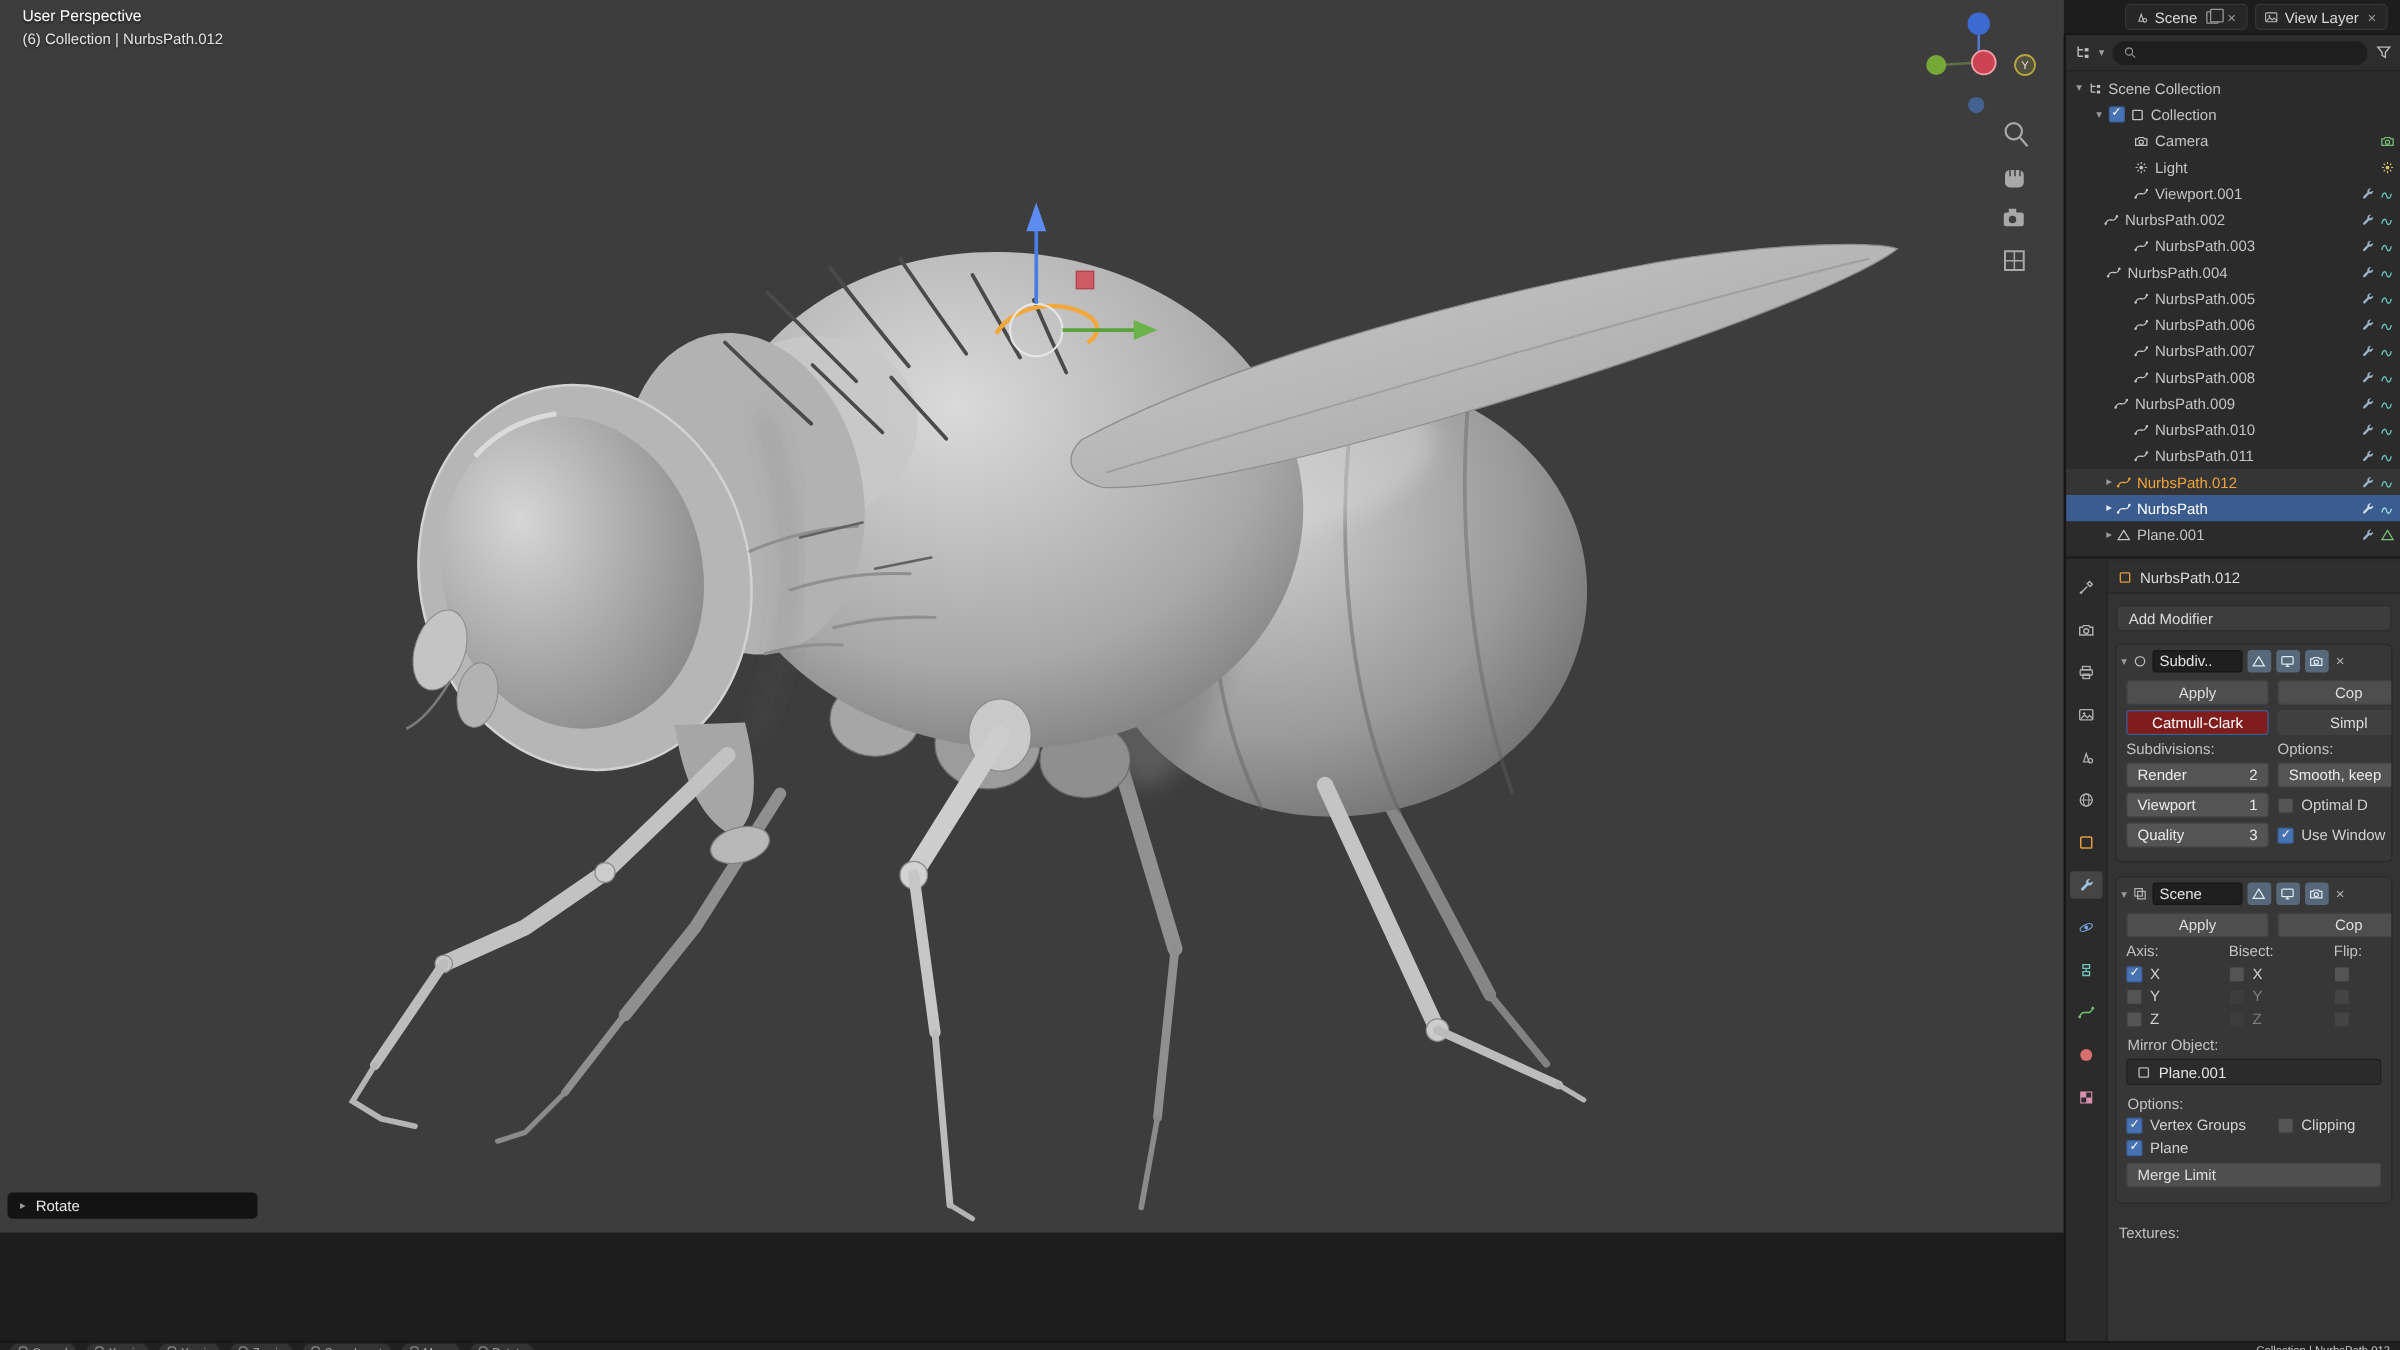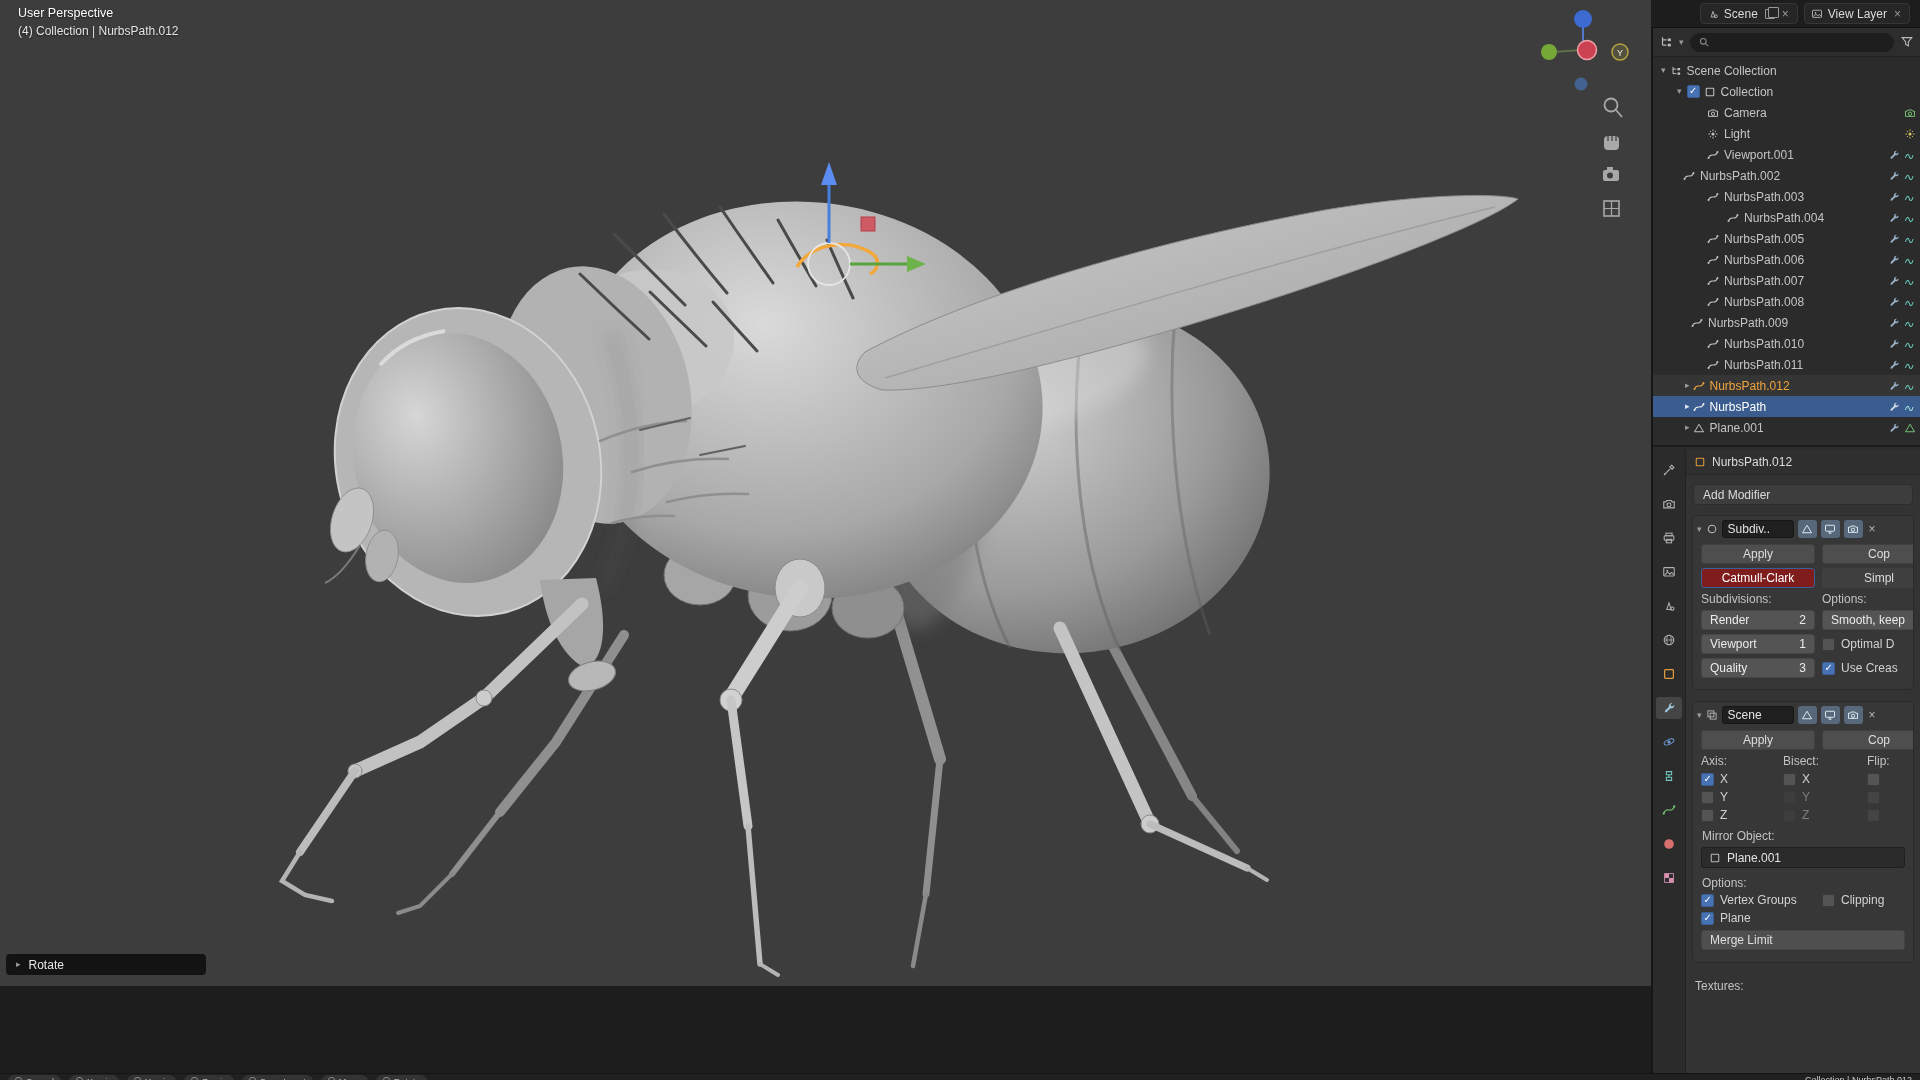--- a/index.html
+++ b/index.html
@@ -508,21 +508,21 @@
         </g>
       <g>
           <rect x="1604" y="201" width="15" height="15" stroke-width="1.6"></rect>
           <path d="M1604 208.5h15M1611.5 201v15" stroke-width="1.2"></path>
         </g>
     </g>
   </svg>
 
   <div id="vp-text">
     <div class="l1">User Perspective</div>
-    <div class="l2">(4) Collection | NurbsPath.012</div>
+    <div class="l2">(6) Collection | NurbsPath.012</div>
   </div>
 
   <div id="redo-panel">
     <span class="arrow">▸</span>
     <span>Rotate</span>
   </div>
 </div>
 
 <div id="rightpanel">
 
@@ -621,21 +621,21 @@
         <span class="ol-label">NurbsPath.003</span>
         <span class="ol-trail">
             <svg class="ic ic12" style="color:#9ab2c8">
               <use href="#sym-wrench"></use>
             </svg>
             <svg class="ic ic12" style="color:#66c4bc">
               <use href="#sym-spring"></use>
             </svg>
           </span>
       </div>
-      <div class="ol-row" style="padding-left:62px">
+      <div class="ol-row" style="padding-left:20px">
         <span class="spacer"></span>
         <svg class="ic ic12" style="color:#c4c4c4">
             <use href="#sym-curve"></use>
           </svg>
         <span class="ol-label">NurbsPath.004</span>
         <span class="ol-trail">
             <svg class="ic ic12" style="color:#9ab2c8">
               <use href="#sym-wrench"></use>
             </svg>
             <svg class="ic ic12" style="color:#66c4bc">
@@ -922,21 +922,21 @@
           <span class="cbrow">
             <span class="cb"></span>
             <span>Optimal D</span>
           </span>
           <span class="num">
             <span>Quality</span>
             <span>3</span>
           </span>
           <span class="cbrow">
             <span class="cb checked"></span>
-            <span>Use Creas</span>
+            <span>Use Window</span>
           </span>
         </div>
       </div>
 
       <div class="mod-panel">
         <div class="mod-head">
           <span class="arrow">▾</span>
           <svg class="ic ic12" style="color:#b9b9b9">
               <use href="#sym-xray"></use>
             </svg>

